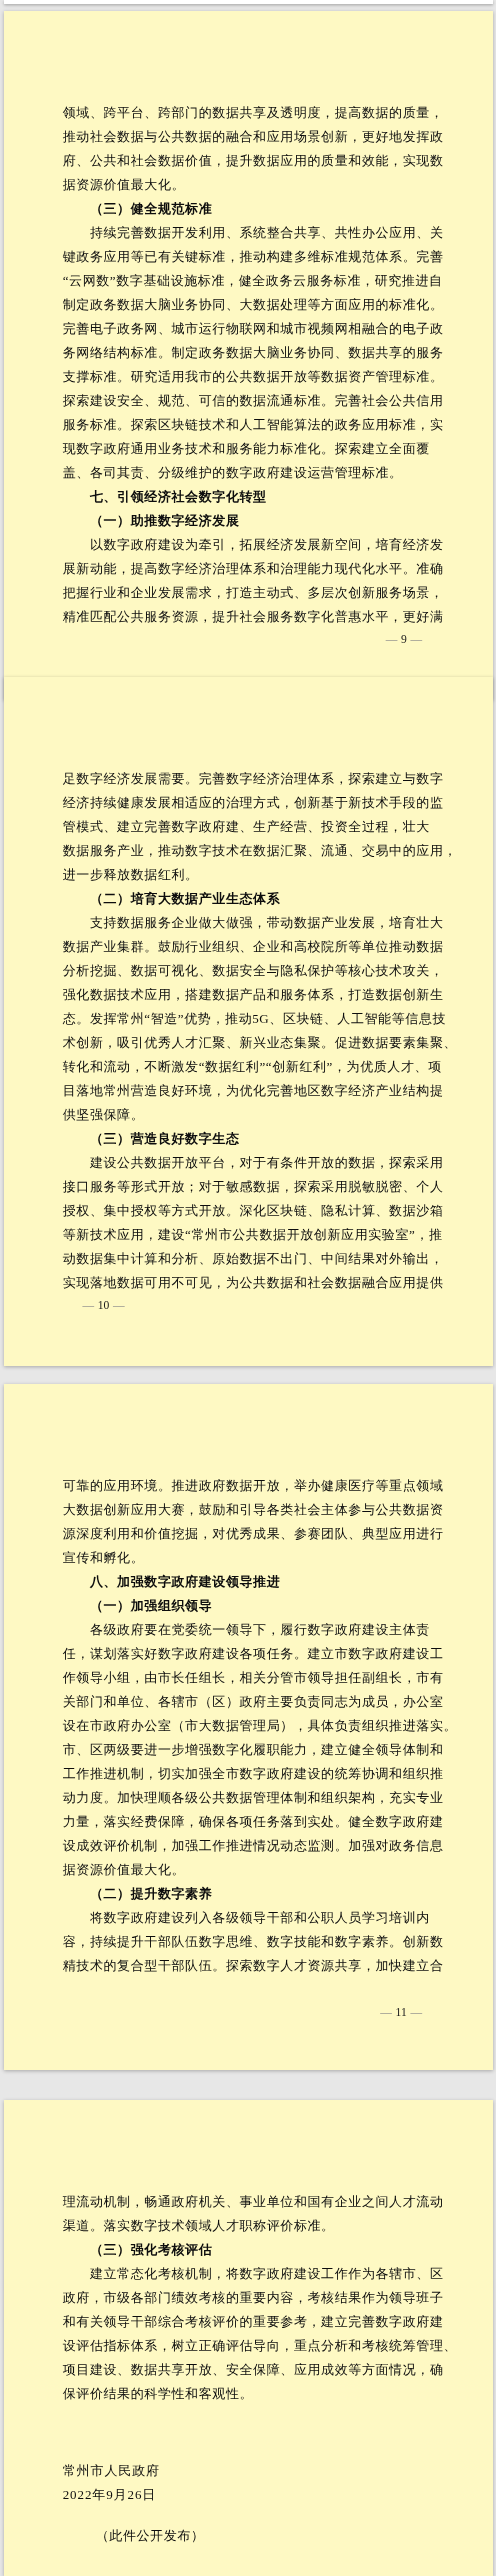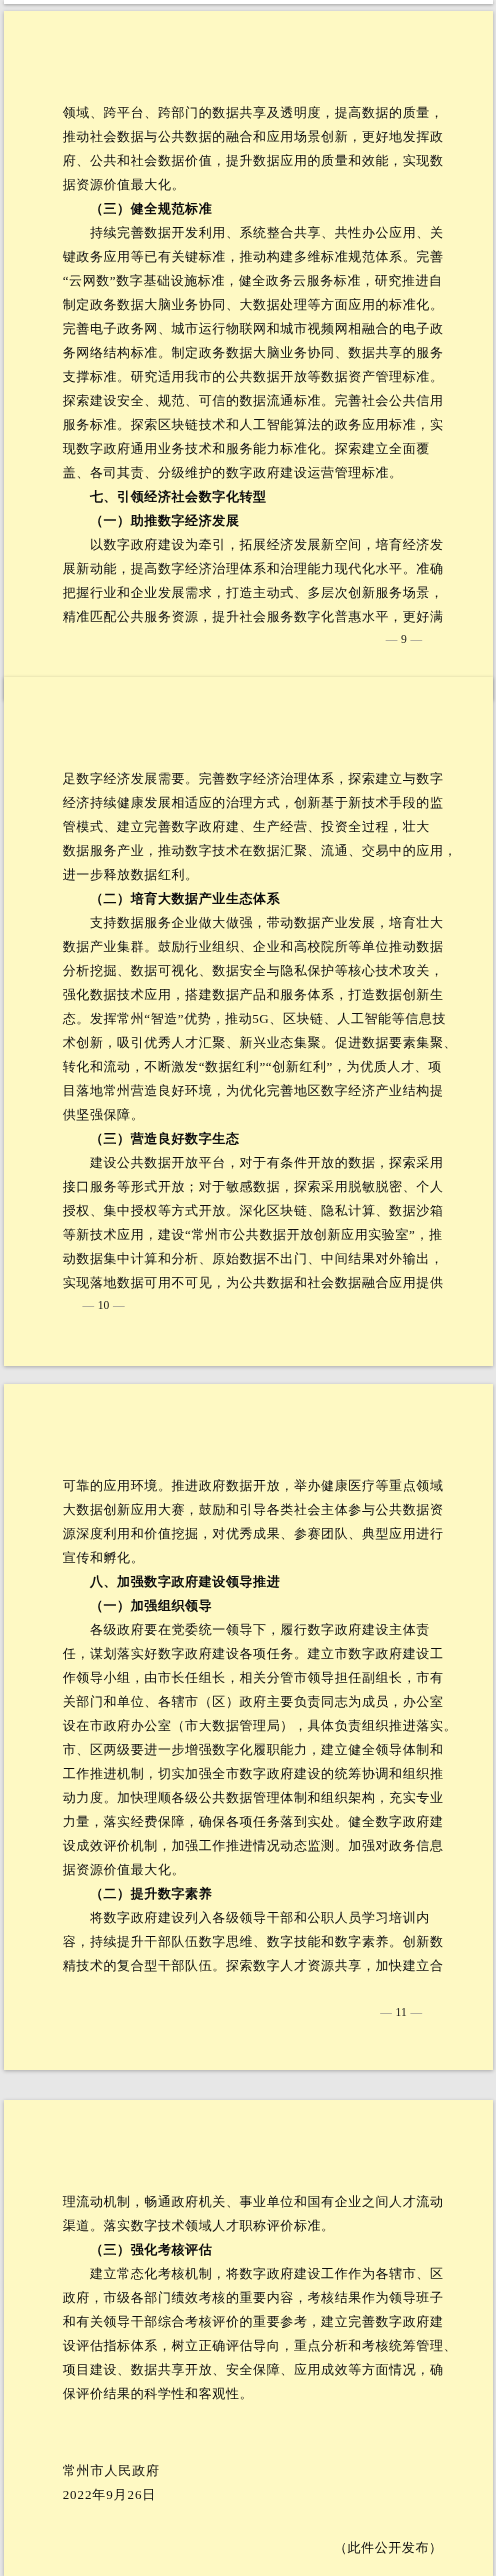--- a/index.html
+++ b/index.html
@@ -44,23 +44,22 @@
   .page-number .dash{color:#8a8a8a;padding:0 3.7px;}
   .page-number.side-right{right:67px;}
   .page-number.side-left{left:75px;}
   .sig-block{
     margin-top:53px;
     width:380px;
     padding-right:0;
   }
   .sig-block .line{padding-right:48px;letter-spacing:0.9px;}
   .note-line{
-    margin-top:29px;
+    margin-top:17px;
     padding-left:33px;
-    text-align:right;
   }
 </style>
 </head>
 <body>
 
 <div class="canvas">
   <div class="page-sliver"></div>
   <div id="pages-root">
       <div class="page page-1">
         <div class="textarea">

